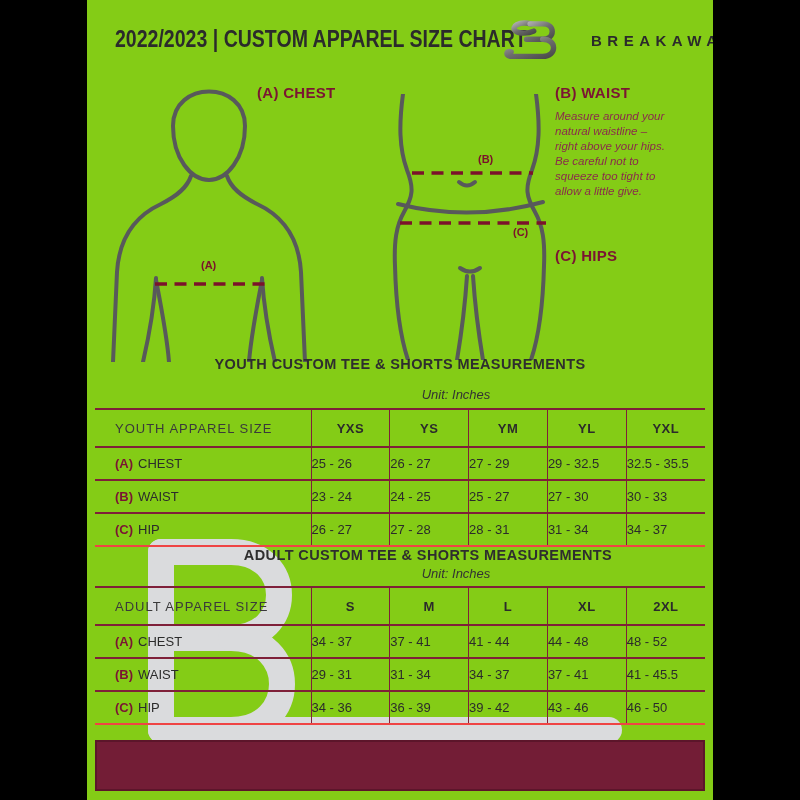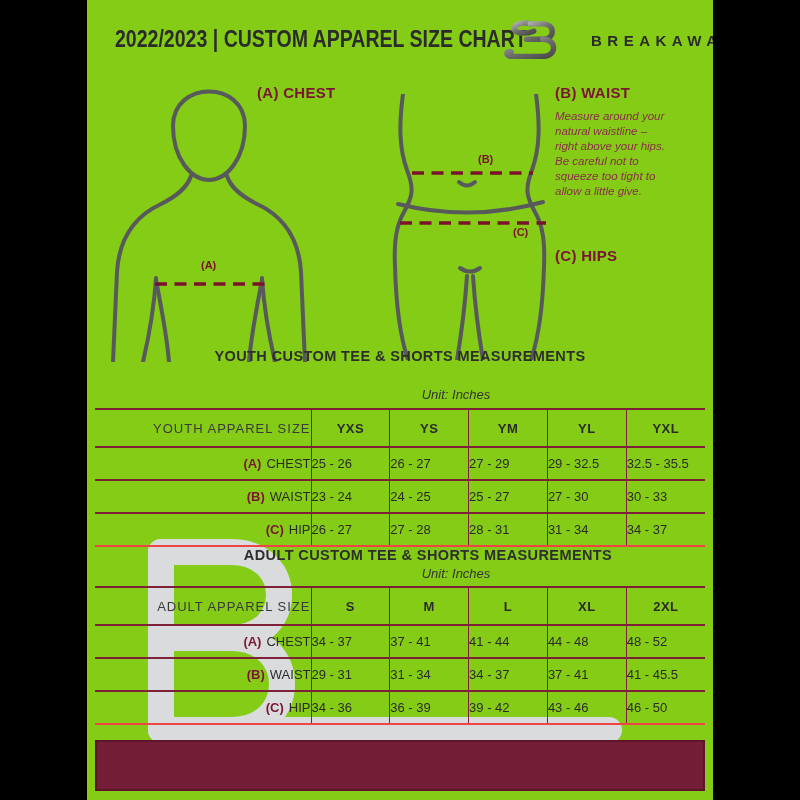--- a/index.html
+++ b/index.html
@@ -32,35 +32,35 @@
   .inst-hips{left:468px;top:219px;width:152px;margin-top:28px;}
   .inst-h{font-size:15px;font-weight:700;color:#7b1533;letter-spacing:.3px;margin:0 0 8px 0;}
   .inst-b{font-size:11.5px;font-style:italic;font-weight:500;color:#8a2c4b;
           line-height:15px;white-space:pre-line;margin:0;}
 
   
   .sec-title{position:absolute;left:0;width:626px;text-align:center;z-index:1;
     font-size:14.5px;font-weight:700;color:#2e2e2e;letter-spacing:.4px;}
   .sec-unit{position:absolute;left:0;width:738px;text-align:center;z-index:1;
     font-size:13px;font-style:italic;color:#333;}
-  .yt-title{top:348px;} .yt-unit{top:387px;}
+  .yt-title{top:356px;} .yt-unit{top:387px;}
   .ad-title{top:547px;margin-left:28px;} .ad-unit{top:566px;}
 
   
   .size-table{position:absolute;left:8px;width:610px;z-index:1;
     border-collapse:collapse;table-layout:fixed;}
   .t-youth{top:408px;} .t-adult{top:586px;}
   .size-table col.c0{width:216px;}
   .size-table th,.size-table td{border-top:2px solid #7f2039;padding:0;
     font-size:13px;color:#2b2b2b;}
   .size-table th{height:36px;font-weight:700;letter-spacing:.5px;}
   .size-table td{height:31px;font-weight:400;}
   .size-table tr:last-child td{border-bottom:2px solid #ef4444;}
   .size-table th + th,.size-table td + td{border-left:1.5px solid #7f2039;}
-  .size-table .lbl{text-align:right;padding-left:20px;}
+  .size-table .lbl{text-align:left;padding-left:20px;}
   .size-table th.lbl{font-weight:400;letter-spacing:1px;color:#3a3a3a;font-size:13px;}
   .pfx{font-weight:700;color:#7b1533;margin-right:5px;}
 
   
   .watermark{position:absolute;left:12px;top:538px;z-index:0;}
   .footer-bar{position:absolute;left:8px;top:740px;width:610px;height:51px;z-index:2;
     background:#731d36;border:2px solid #5c152a;box-sizing:border-box;}
 </style>
 </head>
 <body>

